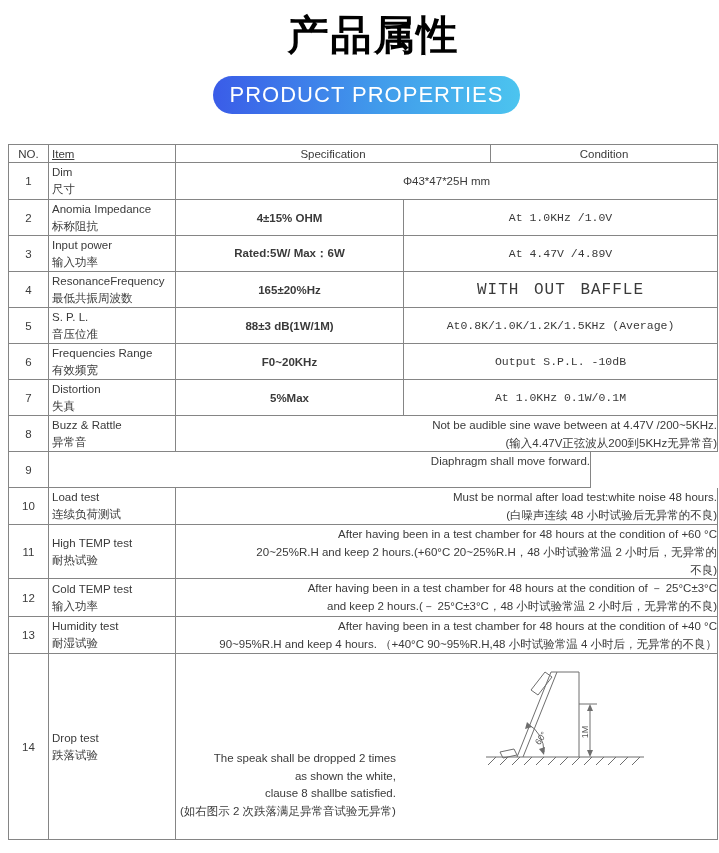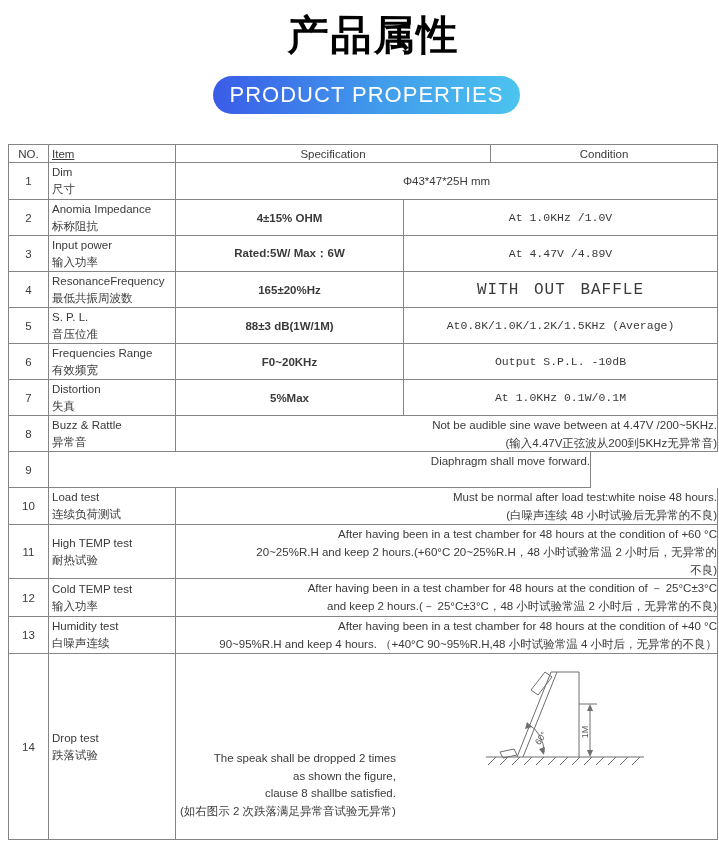--- a/index.html
+++ b/index.html
@@ -190,21 +190,21 @@
       <div class="cell c-merged lines-cell">
         <div>After having been in a test chamber for 48 hours at the condition of － 25°C±3°C</div>
         <div>and keep 2 hours.(－ 25°C±3°C，48 小时试验常温 2 小时后，无异常的不良)</div>
       </div>
     </div>
 
     <div class="row" style="height:37px">
       <div class="cell c-no">13</div>
       <div class="cell c-item">
         <div>Humidity test</div>
-        <div>白噪声连续</div>
+        <div>耐湿试验</div>
       </div>
       <div class="cell c-merged lines-cell">
         <div>After having been in a test chamber for 48 hours at the condition of +40 °C</div>
         <div>90~95%R.H and keep 4 hours. （+40°C 90~95%R.H,48 小时试验常温 4 小时后，无异常的不良）</div>
       </div>
     </div>
 
     <div class="row" style="height:186px">
       <div class="cell c-no">14</div>
       <div class="cell c-item">
@@ -236,21 +236,21 @@
 
             <path d="M44 62 A32 32 0 0 1 60 90"></path>
             <polygon points="60,93 55,87 61,85" fill="#6e6e6e" stroke="none"></polygon>
             <polygon points="43,60 41,67 48,65" fill="#6e6e6e" stroke="none"></polygon>
           </g>
           <text x="101" y="73" transform="rotate(-90 101 70)" font-size="9" fill="#5a5a5a" text-anchor="middle">1M</text>
           <text x="50" y="81" transform="rotate(-55 55 77)" font-size="9" fill="#5a5a5a">60°</text>
         </svg>
         <div class="drop-text">
           <div>The speak shall be dropped 2 times</div>
-          <div>as shown the figure,</div>
+          <div>as shown the white,</div>
           <div>clause 8 shallbe satisfied.</div>
           <div>(如右图示 2 次跌落满足异常音试验无异常)</div>
         </div>
       </div>
     </div>
 
   </div>
 </div>
 
 </body></html>

